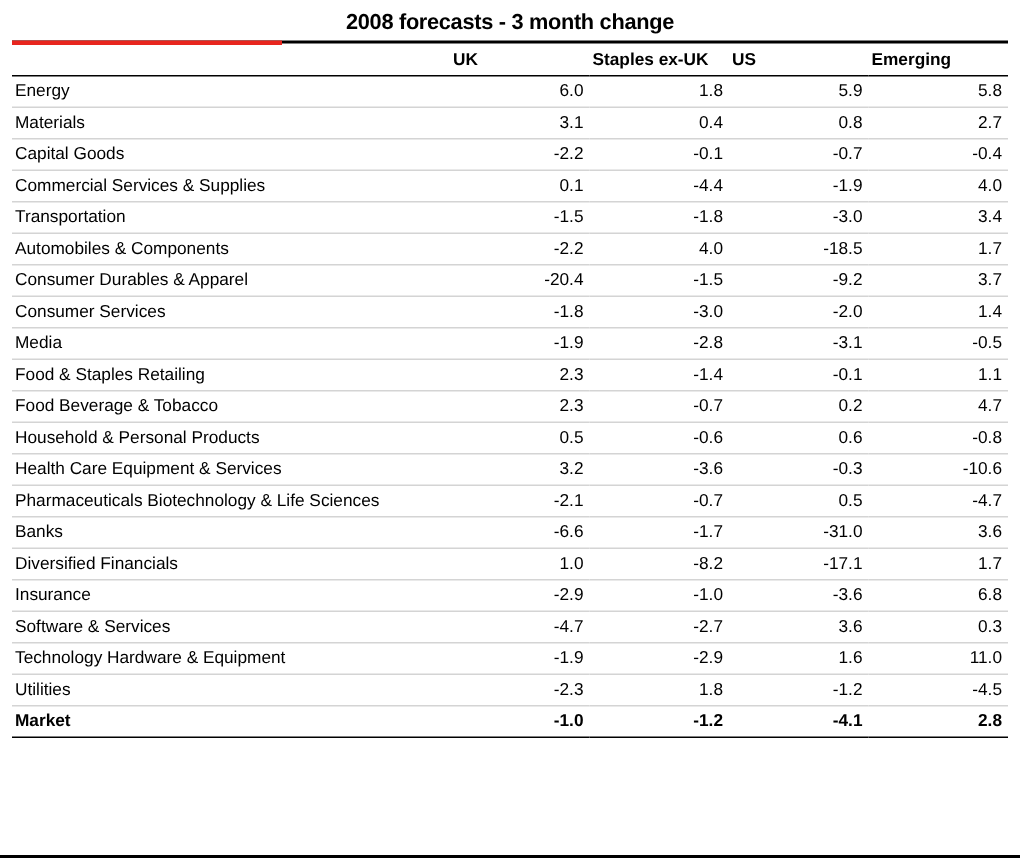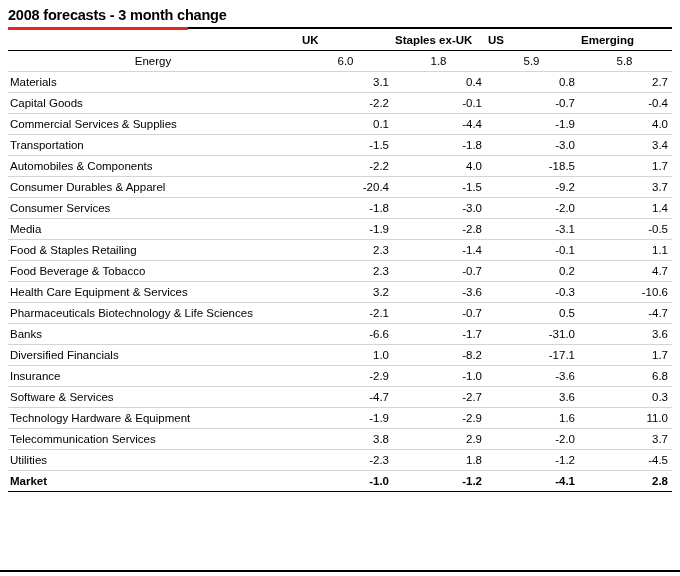--- a/index.html
+++ b/index.html
@@ -23,20 +23,21 @@
   }
   .title-wrap {
     padding: 6px 8px 0 8px;
   }
   .title {
     font-size: 14.5px;
     font-weight: bold;
     letter-spacing: -0.2px;
     line-height: 18px;
     padding-bottom: 3px;
+    text-align: center;
   }
   .title-rules {
     position: relative;
     height: 3px;
     margin: 0 0 0 0;
   }
   .rule-black {
     position: absolute;
     left: 0;
     right: 0;
@@ -83,21 +84,20 @@
   }
   tbody td.label {
     text-align: left;
   }
   tbody tr.total td {
     font-weight: bold;
     border-bottom: 1.5px solid #000000;
   }
   tbody tr:first-child td {
     border-top: none;
-    text-align: center;
   }
   .footer-rule {
     position: absolute;
     left: 0;
     right: 0;
     bottom: 4px;
     height: 2px;
     background: #000000;
   }
 </style>
@@ -203,20 +203,27 @@
           <td>1.1</td>
         </tr>
         <tr>
           <td class="label">Food Beverage &amp; Tobacco</td>
           <td>2.3</td>
           <td>-0.7</td>
           <td>0.2</td>
           <td>4.7</td>
         </tr>
         <tr>
+          <td class="label">Household &amp; Personal Products</td>
+          <td>0.5</td>
+          <td>-0.6</td>
+          <td>0.6</td>
+          <td>-0.8</td>
+        </tr>
+        <tr>
           <td class="label">Health Care Equipment &amp; Services</td>
           <td>3.2</td>
           <td>-3.6</td>
           <td>-0.3</td>
           <td>-10.6</td>
         </tr>
         <tr>
           <td class="label">Pharmaceuticals Biotechnology &amp; Life Sciences</td>
           <td>-2.1</td>
           <td>-0.7</td>
@@ -250,27 +257,20 @@
           <td>-2.7</td>
           <td>3.6</td>
           <td>0.3</td>
         </tr>
         <tr>
           <td class="label">Technology Hardware &amp; Equipment</td>
           <td>-1.9</td>
           <td>-2.9</td>
           <td>1.6</td>
           <td>11.0</td>
-        </tr>
-        <tr>
-          <td class="label">Telecommunication Services</td>
-          <td>3.8</td>
-          <td>2.9</td>
-          <td>-2.0</td>
-          <td>3.7</td>
         </tr>
         <tr>
           <td class="label">Utilities</td>
           <td>-2.3</td>
           <td>1.8</td>
           <td>-1.2</td>
           <td>-4.5</td>
         </tr>
         <tr class="total">
           <td class="label">Market</td>

